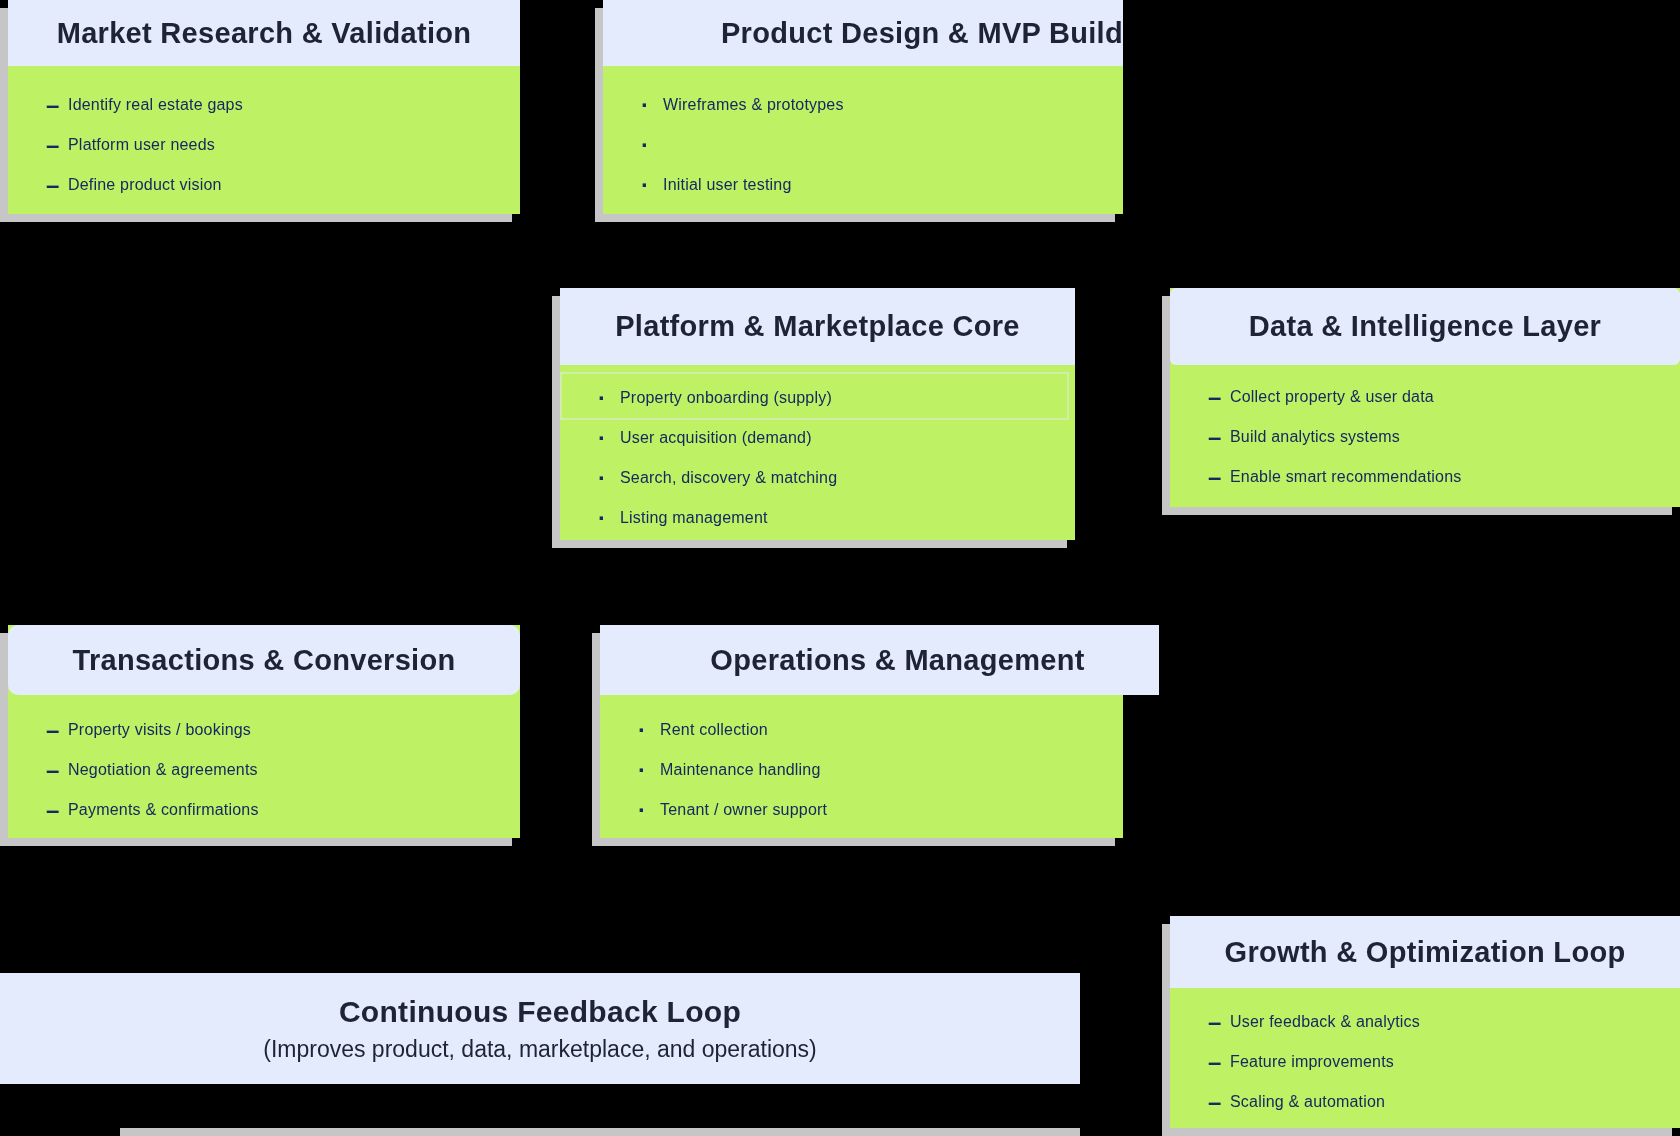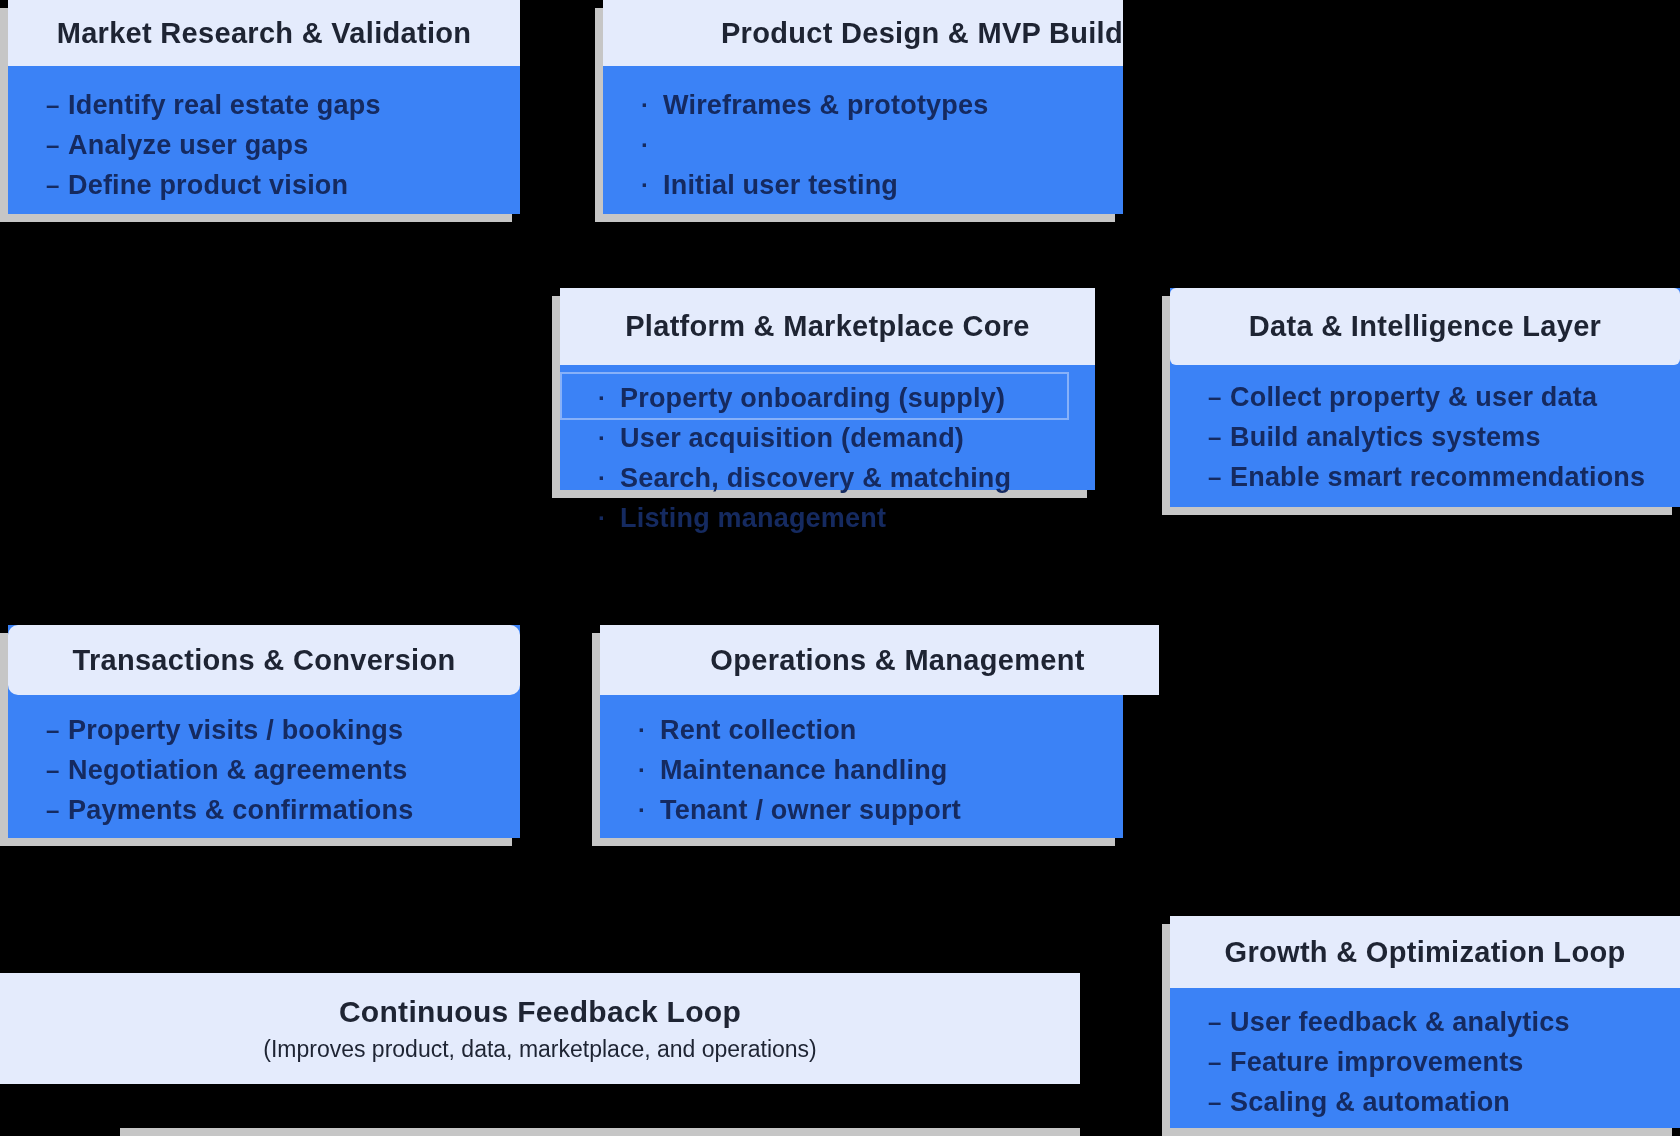--- a/index.html
+++ b/index.html
@@ -3,28 +3,28 @@
 <meta charset="utf-8">
 <style>
   html,body{margin:0;padding:0;background:#000;}
   #stage{
     position:relative;width:1680px;height:1136px;background:#000;
     overflow:hidden;font-family:"Liberation Sans",sans-serif;
     --hdr:#e4ebfc; --titlec:#1e2433; --bull:#152a60; --shadow:#c6c6c6;
   }
   .card{position:absolute;}
   .card .shadow{position:absolute;left:-8px;top:8px;width:100%;height:100%;background:var(--shadow);}
-  .card .inner{position:absolute;left:0;top:0;width:100%;height:100%;background:#3b82f6;}
+  .card .inner{position:absolute;left:0;top:0;width:100%;height:100%;background:#bef264;}
   .hdr{position:absolute;left:0;top:0;width:100%;background:var(--hdr);
        display:flex;align-items:center;justify-content:center;}
   .ttl{font-weight:bold;font-size:29px;color:var(--titlec);letter-spacing:.3px;white-space:nowrap;}
   .body{position:absolute;left:0;width:100%;box-sizing:border-box;}
   .li{display:flex;align-items:center;height:40px;padding-left:38px;}
   .mk{width:22px;flex:none;font-size:24px;font-weight:bold;color:var(--bull);}
-  .it{font-size:27px;font-weight:bold;color:var(--bull);letter-spacing:.2px;white-space:nowrap;}
+  .it{font-size:16px;font-weight:normal;color:var(--bull);letter-spacing:.2px;white-space:nowrap;}
   .subbox{position:absolute;box-sizing:border-box;border:2px solid rgba(228,235,252,.45);pointer-events:none;}
   .cfl{position:absolute;left:0;top:973px;width:1080px;height:111px;background:var(--hdr);
        display:flex;flex-direction:column;align-items:center;justify-content:center;gap:7px;}
   .cfl-title{font-size:30px;font-weight:bold;color:var(--titlec);letter-spacing:.3px;}
   .cfl-sub{font-size:23px;color:var(--titlec);}
   .strip{position:absolute;left:120px;top:1128px;width:960px;height:8px;background:var(--shadow);}
 </style>
 </head>
 <body>
 
@@ -40,21 +40,21 @@
         <div class="hdr" style="height: 66px;">
           <div class="ttl">Market Research &amp; Validation</div>
         </div>
         <div class="body" style="top: 66px; height: 148px; padding-top: 19px;">
           <div class="li">
             <span class="mk">–</span>
             <span class="it">Identify real estate gaps</span>
           </div>
           <div class="li">
             <span class="mk">–</span>
-            <span class="it">Analyze user gaps</span>
+            <span class="it">Platform user needs</span>
           </div>
           <div class="li">
             <span class="mk">–</span>
             <span class="it">Define product vision</span>
           </div>
         </div>
       </div>
     </div>
     <div class="card" style="left: 603px; top: 0px; width: 520px; height: 214px;">
       <div class="shadow"></div>
@@ -70,21 +70,21 @@
           <div class="li">
             <span class="mk">·</span>
           </div>
           <div class="li">
             <span class="mk">·</span>
             <span class="it">Initial user testing</span>
           </div>
         </div>
       </div>
     </div>
-    <div class="card" style="left: 560px; top: 288px; width: 515px; height: 202px; padding-left: 20px;">
+    <div class="card" style="left: 560px; top: 288px; width: 515px; height: 252px;">
       <div class="shadow"></div>
       <div class="inner">
         <div class="hdr" style="height: 77px;">
           <div class="ttl">Platform &amp; Marketplace Core</div>
         </div>
         <div class="body" style="top: 77px; height: 177px; padding-top: 13px;">
           <div class="li">
             <span class="mk">·</span>
             <span class="it">Property onboarding (supply)</span>
           </div>

